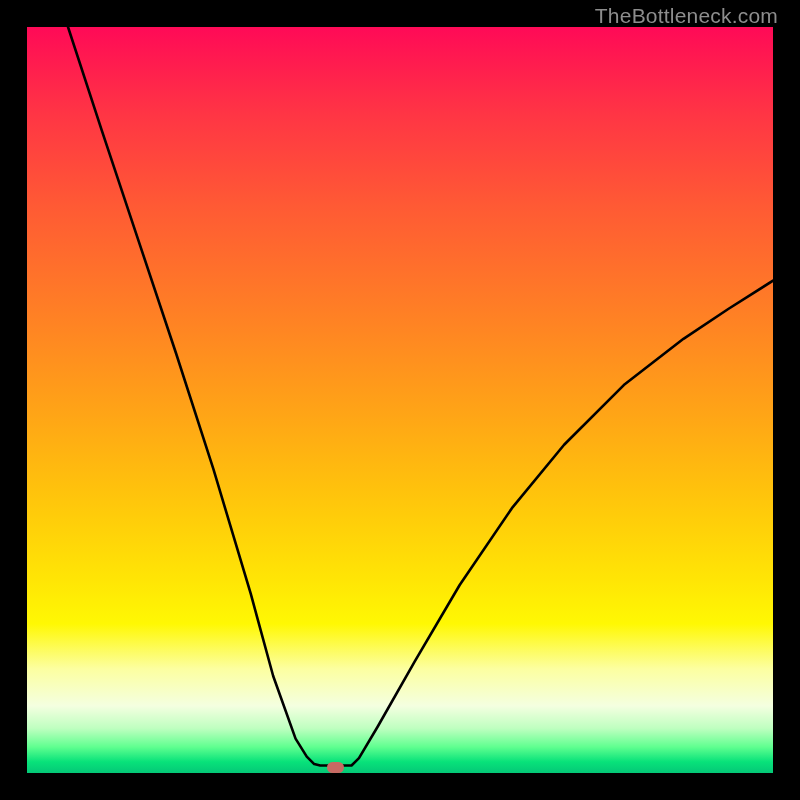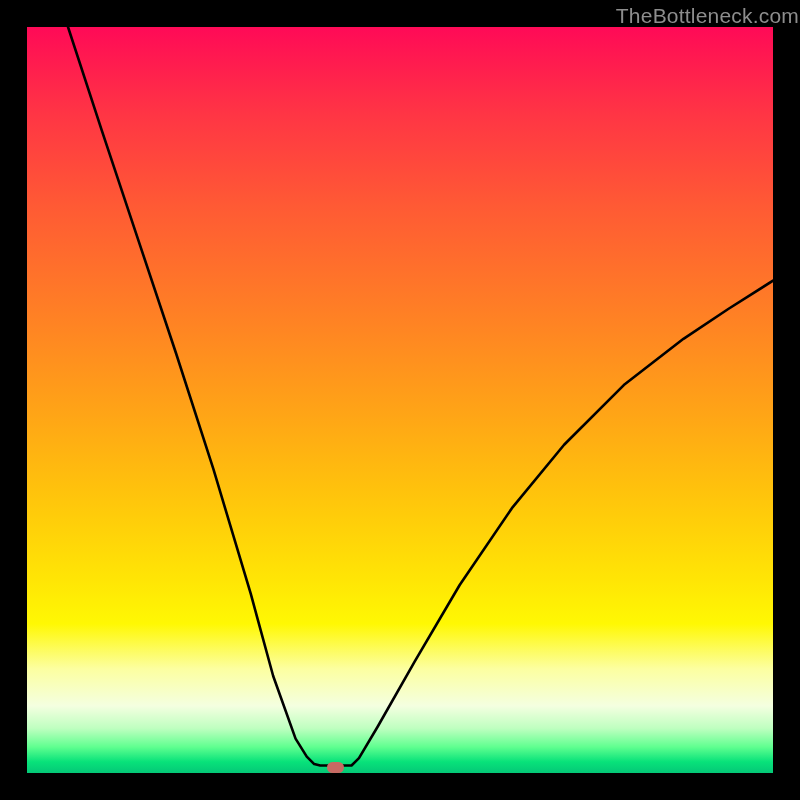--- a/index.html
+++ b/index.html
@@ -55,21 +55,21 @@
   .marker {
     position: absolute;
     width: 17px;
     height: 11px;
     background: #c76a63;
     border-radius: 6px;
   }
   .watermark {
     position: absolute;
     top: 4px;
-    right: 1px;
+    right: 22px;
     color: #8d8d8d;
     font-size: 21px;
     letter-spacing: 0.2px;
     font-weight: 500;
   }
 </style>
 </head>
 <body>
 
 <div class="frame">

